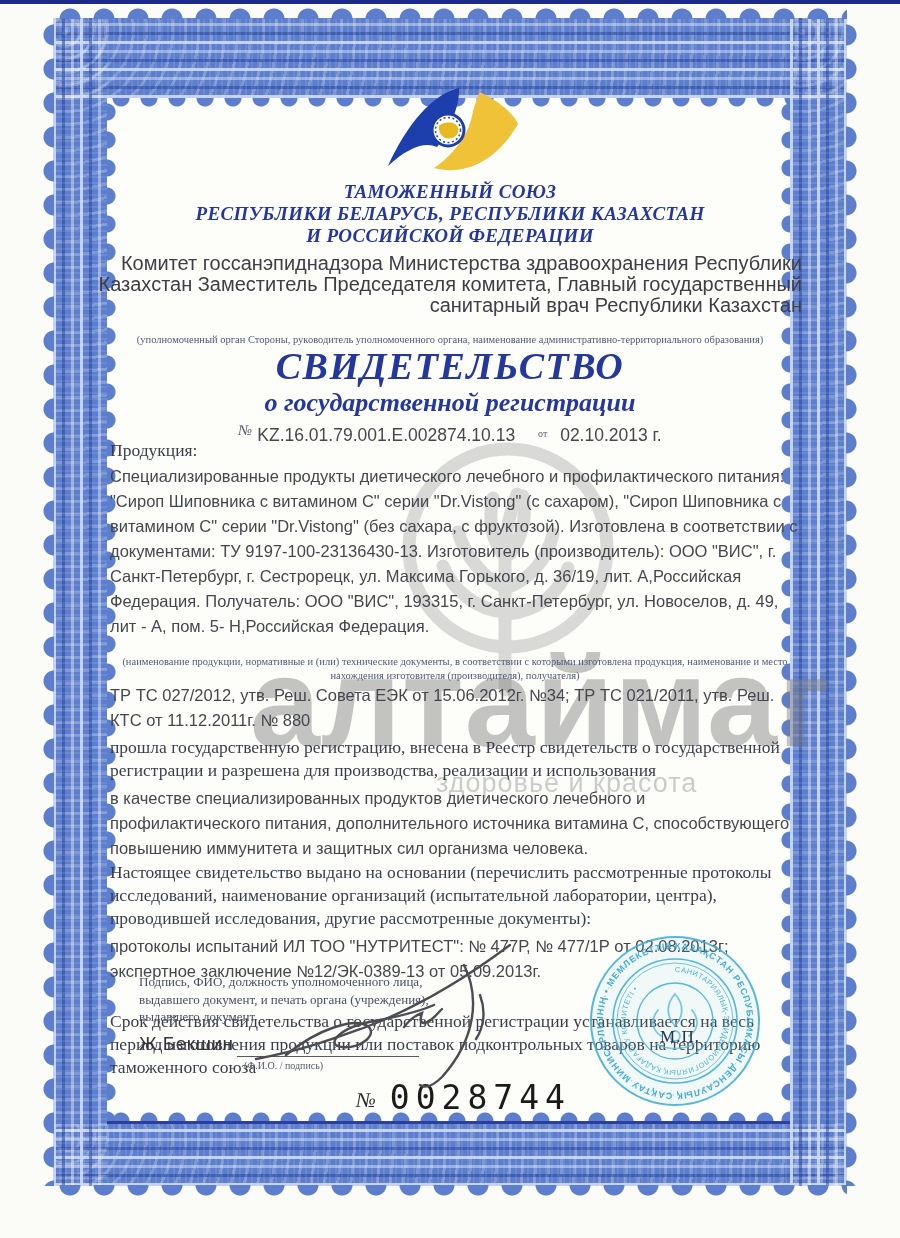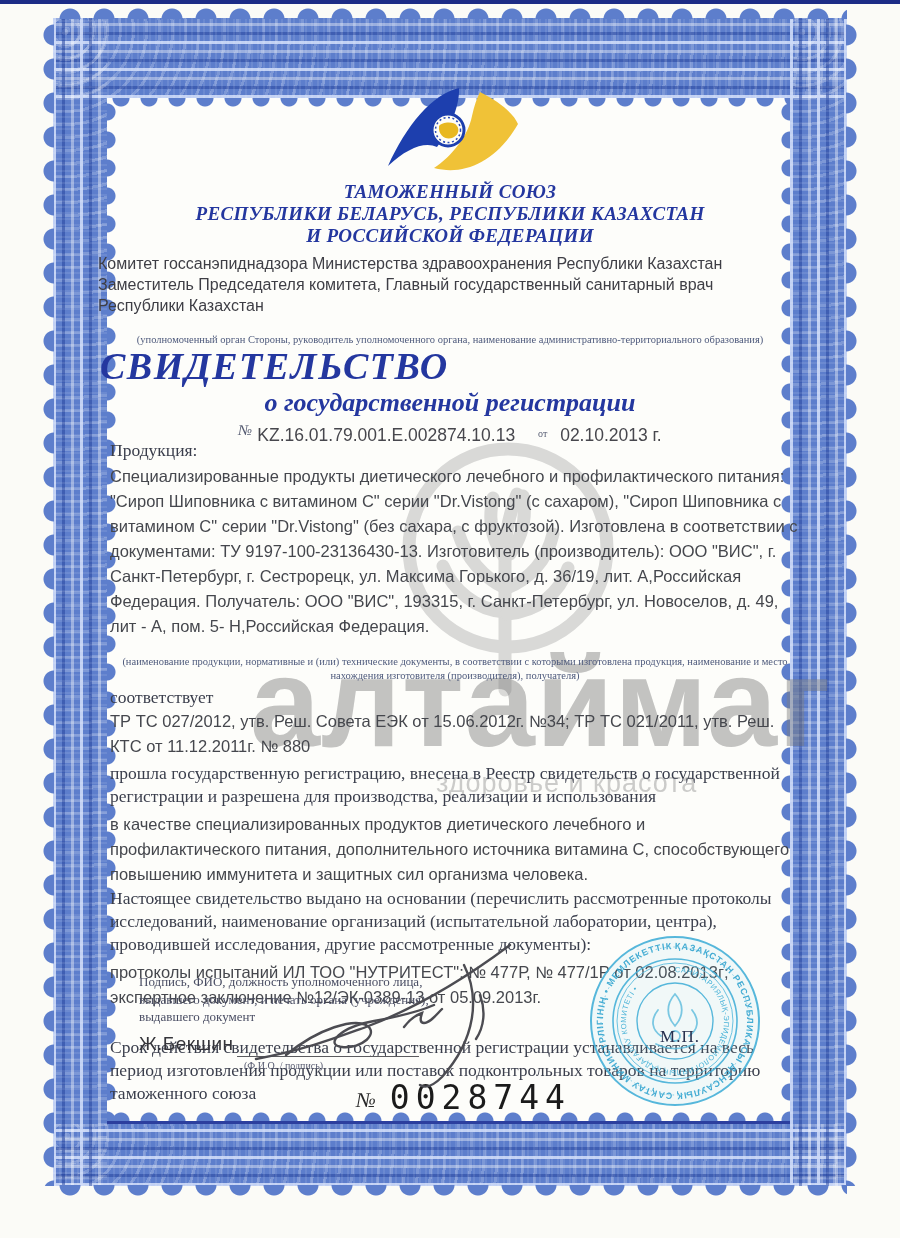--- a/index.html
+++ b/index.html
@@ -69,26 +69,26 @@
     font-weight:bold;font-size:126px;line-height:126px;letter-spacing:1px;
     color:rgba(125,125,125,.45);margin-left:22px;}
   .wm-tagline{left:436px;top:768px;font-family:"Liberation Sans",sans-serif;
     font-size:27px;color:rgba(148,148,148,.48);letter-spacing:1px;}
   
   .content{position:absolute;left:0;top:2px;width:900px;height:1238px;z-index:5;}
   .logo{position:absolute;left:384px;top:84px;width:138px;height:92px;}
   .blue-ital{color:#24379f;font-family:"Liberation Serif",serif;font-style:italic;font-weight:bold;}
   .tc-title{position:absolute;left:100px;top:179px;width:700px;text-align:center;
     font-size:19px;line-height:22px;letter-spacing:.4px;}
-  .committee{position:absolute;left:98px;top:251px;width:704px;text-align:left;
-    font-size:16px;line-height:21px;color:#3e3e45;}
+  .committee{position:absolute;left:98px;top:251px;width:704px;text-align:right;
+    font-size:20px;line-height:21px;color:#3e3e45;}
   .small-cap{font-family:"Liberation Serif",serif;font-size:10.5px;color:#4e5a7c;
     text-align:center;line-height:14px;}
   .cap1{position:absolute;left:110px;top:331px;width:680px;}
-  .cert-title{position:absolute;left:100px;top:344px;width:700px;
+  .cert-title{position:absolute;left:100px;top:344px;width:700px;text-align:center;
     font-size:38px;line-height:40px;letter-spacing:1.5px;}
   .cert-sub{position:absolute;left:100px;top:387px;width:700px;text-align:center;
     font-size:26px;line-height:28px;}
   .num-line{position:absolute;left:100px;top:420px;width:700px;text-align:center;
     color:#47474d;font-size:17.5px;}
   .num-line .nmark{font-family:"Liberation Serif",serif;font-style:italic;font-size:15px;
     vertical-align:6px;color:#565c72;}
   .num-line .ot{font-family:"Liberation Serif",serif;font-size:10px;vertical-align:4px;
     color:#565c72;padding:0 8px 0 18px;}
   .flow{position:absolute;left:110px;top:437px;width:690px;}
@@ -171,21 +171,20 @@
     <span class="nmark">№</span>
     <span>KZ.16.01.79.001.E.002874.10.13</span>
     <span class="ot">от</span>
     <span>02.10.2013 г.</span>
   </div>
 
   <div class="flow">
     <div class="serif-p" style="margin-bottom:2px;">Продукция:</div>
     <div class="sans-p">Специализированные продукты диетического лечебного и профилактического питания: "Сироп Шиповника с витамином С" серии "Dr.Vistong" (с сахаром), "Сироп Шиповника с витамином С" серии "Dr.Vistong" (без сахара, с фруктозой). Изготовлена в соответствии с документами: ТУ 9197-100-23136430-13. Изготовитель (производитель): ООО "ВИС", г. Санкт-Петербург, г. Сестрорецк, ул. Максима Горького, д. 36/19, лит. А,Российская Федерация.  Получатель: ООО "ВИС", 193315, г. Санкт-Петербург, ул. Новоселов, д. 49, лит - А, пом. 5- Н,Российская Федерация.</div>
     <div class="small-cap" style="margin-top:16px;">(наименование продукции, нормативные и (или) технические документы, в соответствии с которыми изготовлена продукция, наименование и место нахождения изготовителя (производителя), получателя)</div>
-    <div class="serif-p" style="margin-top:3px;">соответствует</div>
     <div class="sans-p">ТР ТС 027/2012, утв. Реш. Совета ЕЭК от 15.06.2012г. №34; ТР ТС 021/2011, утв. Реш. КТС от 11.12.2011г. № 880</div>
     <div class="serif-p" style="margin-top:3px;">прошла государственную регистрацию, внесена в Реестр свидетельств о государственной регистрации и разрешена для производства, реализации и использования</div>
     <div class="sans-p" style="margin-top:4px;">в качестве специализированных продуктов диетического лечебного и профилактического питания, дополнительного источника витамина С, способствующего повышению иммунитета и защитных сил организма человека.</div>
     <div class="serif-p">Настоящее свидетельство выдано на основании (перечислить рассмотренные протоколы исследований, наименование организаций (испытательной лаборатории, центра), проводившей исследования, другие рассмотренные документы):</div>
     <div class="sans-p" style="margin-top:4px;">протоколы испытаний ИЛ ТОО "НУТРИТЕСТ": № 477Р, № 477/1Р от 02.08.2013г; экспертное заключение №12/ЭК-0389-13 от 05.09.2013г.</div>
     <div class="serif-p" style="margin-top:26px;">Срок действия свидетельства о государственной регистрации устанавливается на весь период изготовления продукции или поставок подконтрольных товаров на территорию таможенного союза</div>
   </div>
 
   <div class="sig-note">Подпись, ФИО,  должность уполномоченного лица, выдавшего документ, и печать органа (учреждения), выдавшего документ</div>
   <div class="signatory">Ж.Бекшин</div>

